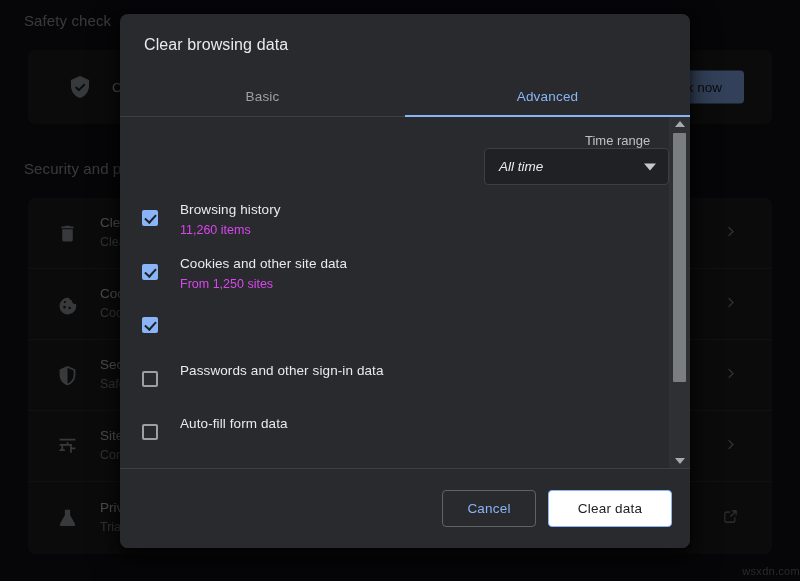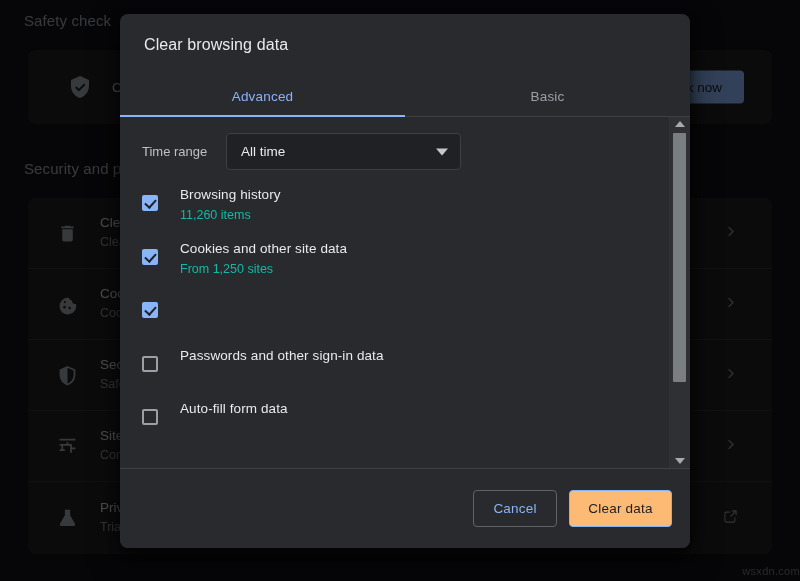--- a/index.html
+++ b/index.html
@@ -200,41 +200,43 @@
     position: absolute;
     left: 0; top: 0;
     right: 21px;
     bottom: 0;
     overflow: hidden;
   }
 
   
   #timerange-row {
     display: flex;
-    align-items: center;
+    align-items: flex-end;
     padding: 16px 0 0 22px;
+    flex-direction: column;
   }
   #timerange-label {
     font-size: 13px;
     color: #bdc1c6;
     width: 84px;
     flex: none;
   }
   #timerange-select {
     position: relative;
-    width: 235px;
+    width: 185px;
     height: 37px;
     background: #202124;
     border: 1px solid #3c4043;
     border-radius: 4px;
     display: flex;
     align-items: center;
     padding: 0 14px;
     box-sizing: border-box;
     cursor: pointer;
+    font-style: italic;
   }
   #timerange-value {
     font-size: 13.5px;
     color: #e8eaed;
   }
   #timerange-caret {
     position: absolute;
     right: 12px; top: 50%;
     transform: translateY(-50%);
     width: 0; height: 0;
@@ -284,21 +286,21 @@
   .check-title {
     display: block;
     font-size: 13.5px;
     color: #e8eaed;
     font-weight: 500;
     letter-spacing: .1px;
   }
   .check-sub {
     display: block;
     font-size: 12.5px;
-    color: #14b8a6;
+    color: #d946ef;
     margin-top: 3px;
   }
 
   
   #scrollbar {
     position: absolute;
     right: 0; top: 0; bottom: 0;
     width: 21px;
     background: #2f3033;
     border-left: 1px solid #313235;
@@ -353,28 +355,28 @@
   .btn {
     font-family: inherit;
     font-size: 13.5px;
     border-radius: 4px;
     padding: 10px 0;
     cursor: pointer;
     letter-spacing: .2px;
     text-align: center;
   }
   #btn-cancel {
-    width: 84px;
+    width: 94px;
     background: transparent;
     color: #8ab4f8;
     border: 1px solid #5f6368;
   }
   #btn-clear {
-    width: 103px;
-    background: #fdba74;
+    width: 124px;
+    background: #ffffff;
     color: #202124;
     border: 1px solid #8ab4f8;
     font-weight: 500;
   }
 
   
   #watermark {
     position: absolute;
     right: 0; bottom: 4px;
     font-size: 11px;
@@ -494,22 +496,22 @@
     </div>
   </div>
 
   <div class="scrim"></div>
 
   <div id="dialog">
 
     <h1 id="dialog-title">Clear browsing data</h1>
 
     <div id="tabs">
+      <button class="tab">Basic</button>
       <button class="tab active">Advanced</button>
-      <button class="tab">Basic</button>
     </div>
 
     <div id="dialog-body">
 
       <div id="body-inner">
 
         <div id="timerange-row">
           <span id="timerange-label">Time range</span>
           <div id="timerange-select">
             <span id="timerange-value">All time</span>

